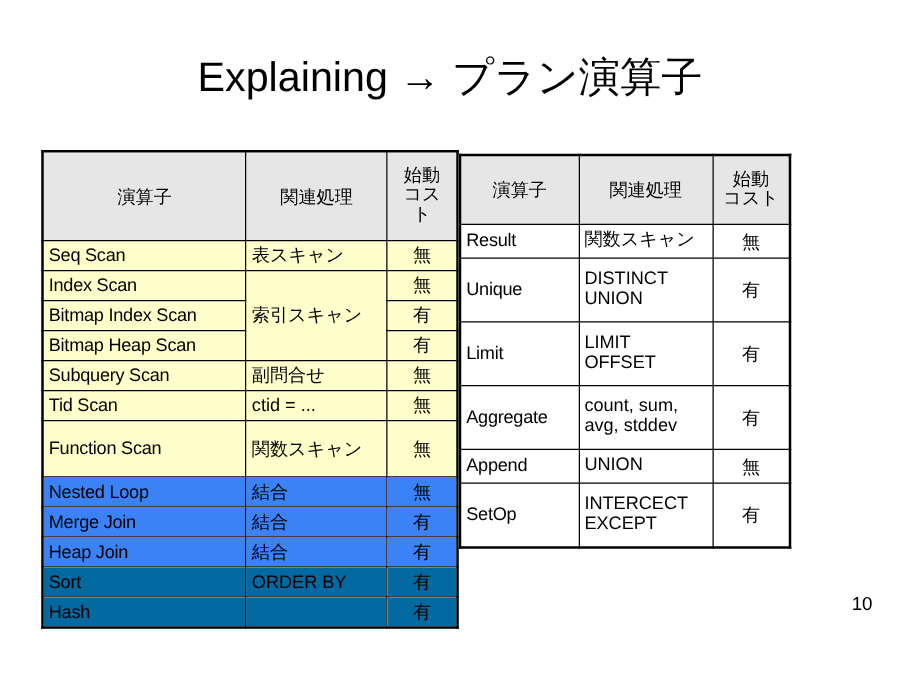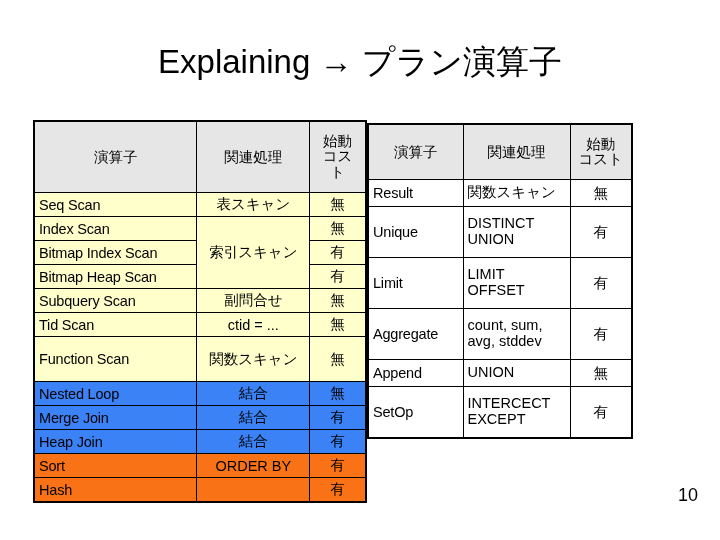--- a/index.html
+++ b/index.html
@@ -56,37 +56,37 @@
     text-align: center;
   }
   .cost-yes {
     color: #9c3131;
   }
   .cost-no {
     color: #000000;
   }
   .row-yellow > td { background: #ffffcc; }
   .row-green  > td { background: #3b82f6; }
-  .row-white  > td { background: #f97316; }
+  .row-white  > td { background: #0369a1; }
   .cell-yellow { background: #ffffcc !important; }
 
   
   #table-left {
     left: 33px;
     top: 120px;
     width: 334px;
     font-size: 14.5px;
   }
   #table-left col.c1 { width: 162px; }
   #table-left col.c2 { width: 112px; }
   #table-left col.c3 { width: 56px; }
   #table-left thead th { height: 68px; font-size: 14.5px; }
   #table-left tbody td { height: 21px; margin-left: 14px; }
   #table-left .op-name { text-align: left; letter-spacing: -0.2px; }
-  #table-left .proc    { text-align: center; }
+  #table-left .proc    { text-align: left; }
   #table-left tr.tall td { height: 42px; }
   #table-left .hdr-narrow {
     line-height: 1.05;
     padding-left: 1px;
     padding-right: 1px;
   }
 
   
   #table-right {
     left: 367px;
@@ -105,22 +105,22 @@
   #table-right .hdr-narrow {
     line-height: 1.05;
     padding-left: 1px;
     padding-right: 1px;
   }
 
   
   .page-number {
     position: absolute;
     right: 22px;
-    bottom: 34px;
-    font-size: 18px;
+    bottom: 48px;
+    font-size: 15px;
     color: #000000;
   }
   .nowrap { white-space: nowrap; }
 </style>
 </head>
 <body>
 
 <div class="slide-title">Explaining → プラン演算子</div>
 
 <table id="table-left" class="op-table">

